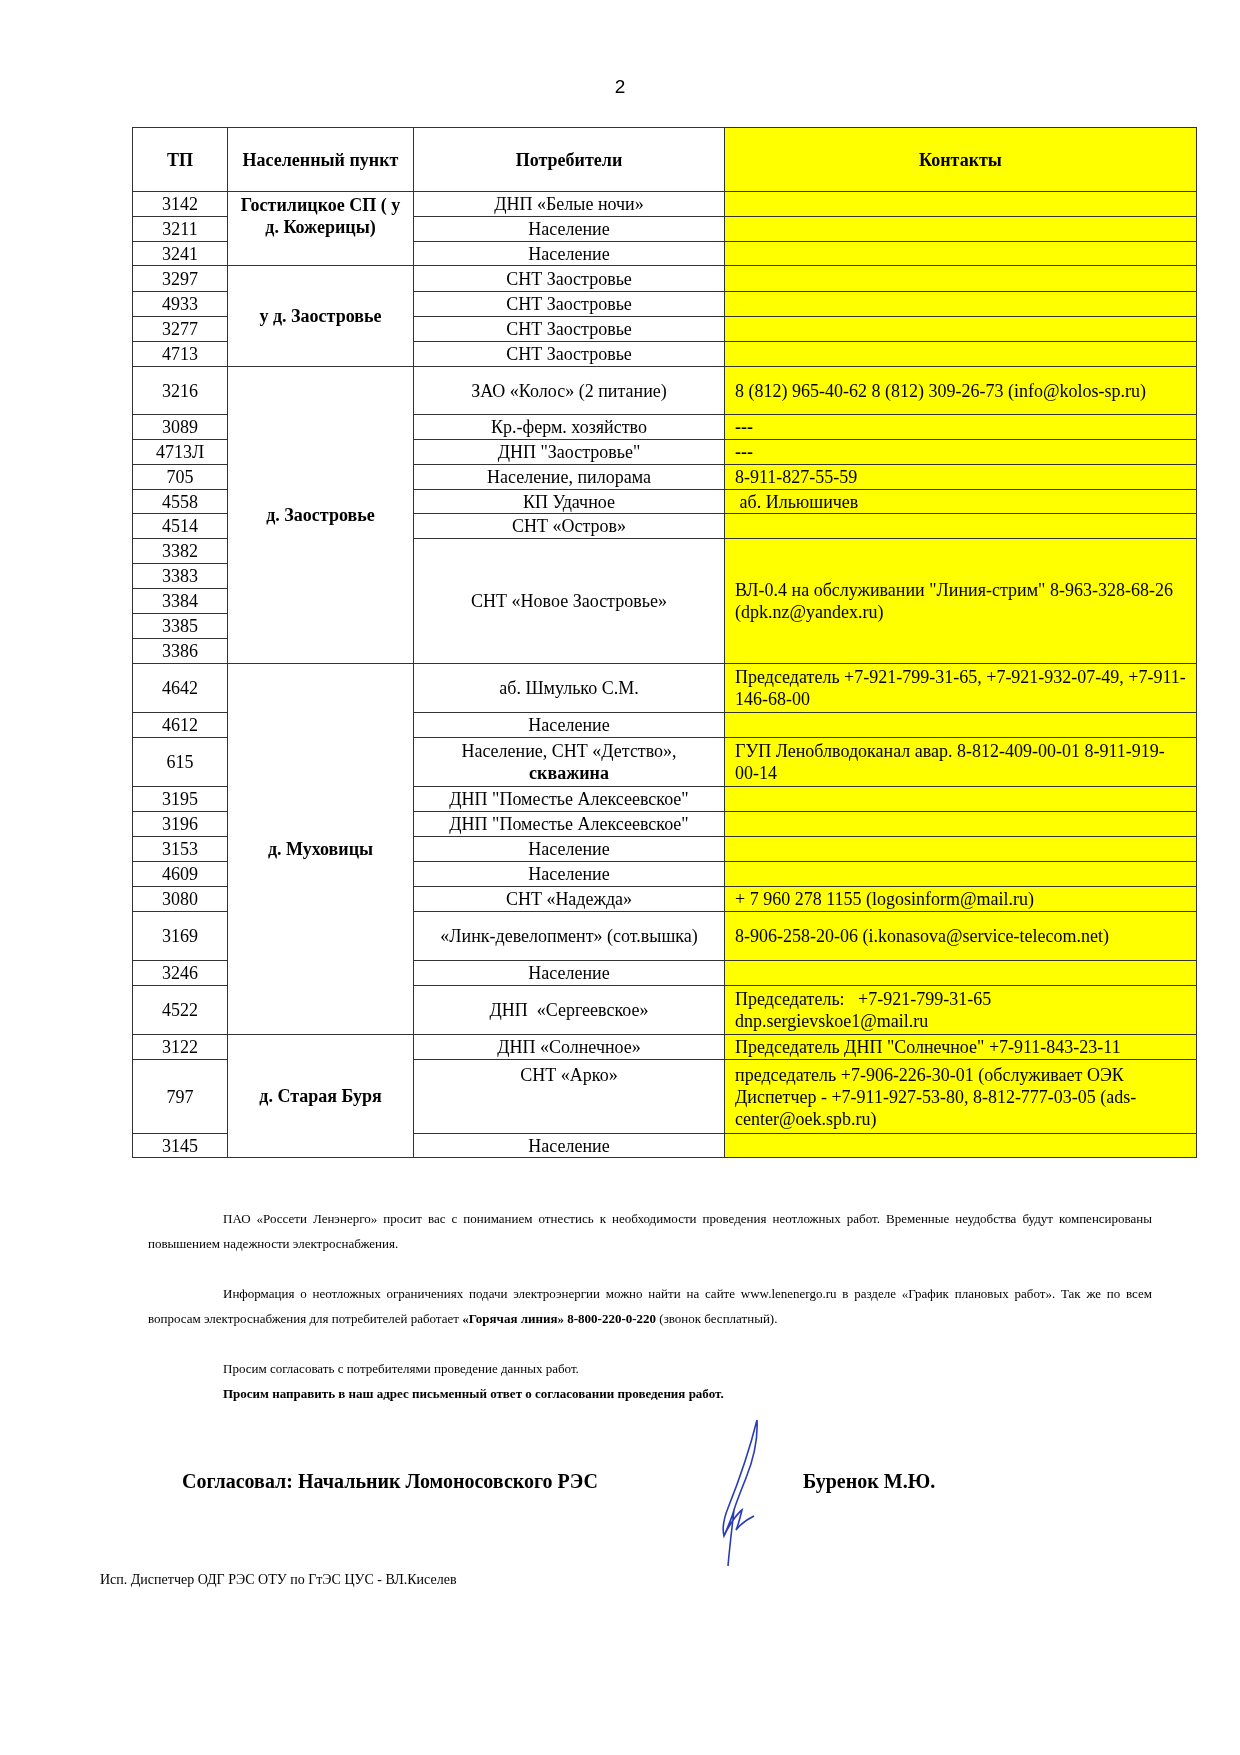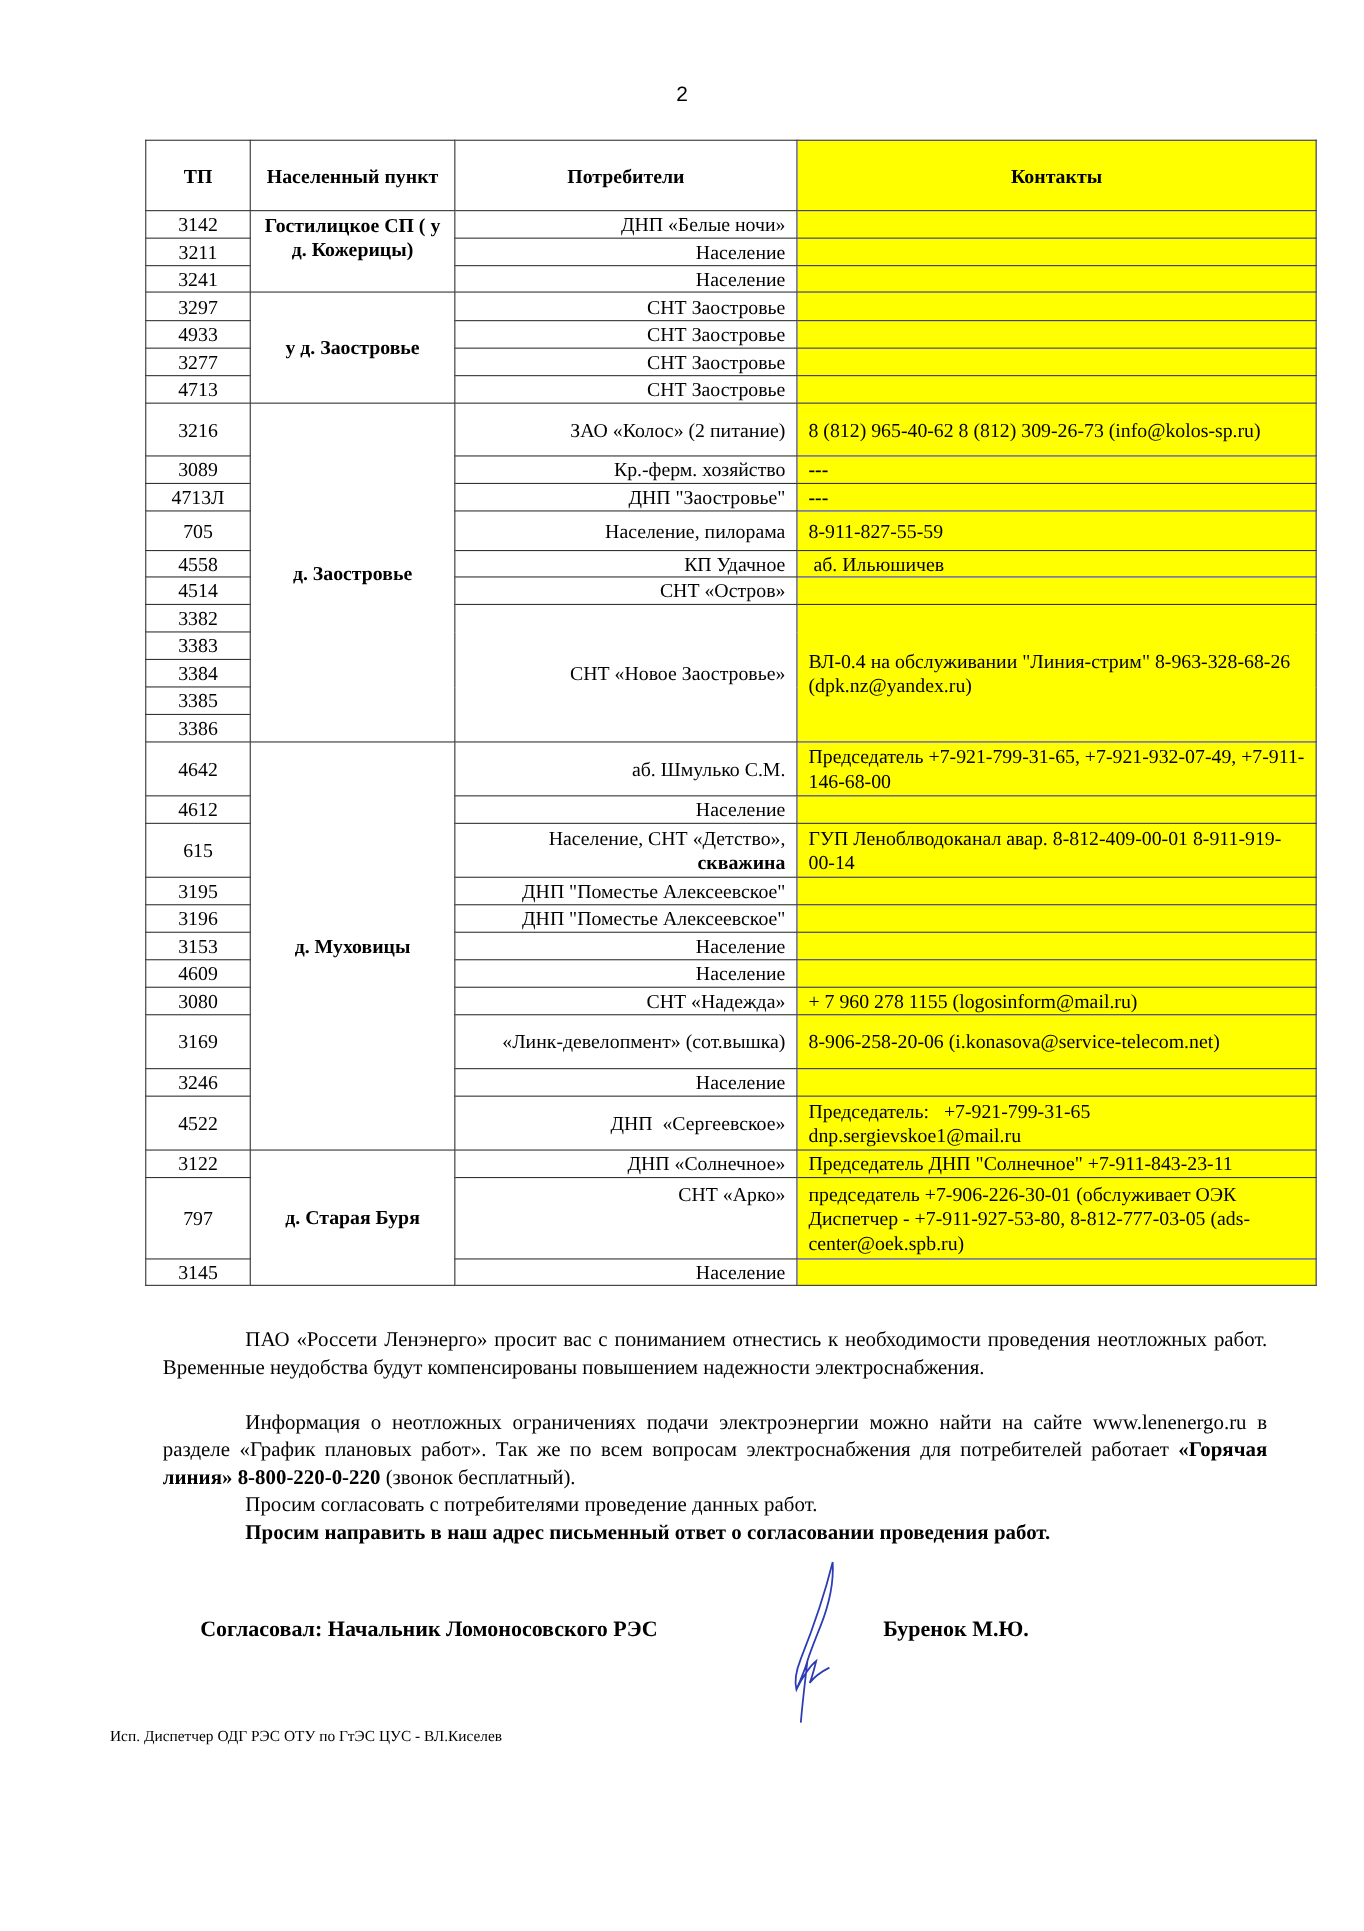--- a/index.html
+++ b/index.html
@@ -9,23 +9,23 @@
               font-family: "Liberation Sans", "DejaVu Sans", sans-serif; font-size: 19px; }
   table.main { position: absolute; left: 132px; top: 127px; width: 1064px;
                border-collapse: collapse; table-layout: fixed; }
   table.main td, table.main th { border: 1.5px solid #333; padding: 0 10px; font-size: 18px;
                line-height: 22px; vertical-align: middle; overflow: hidden; }
   table.main th { font-weight: bold; height: 63px; }
   col.c1 { width: 95px; } col.c2 { width: 186px; } col.c3 { width: 311px; } col.c4 { width: 472px; }
   .tp { font-weight: normal; text-align: center; padding: 0 !important; }
   .loc { font-weight: bold; text-align: center; }
   .contact { background: #ffff00; }
-  .consumer { text-align: right; }
+  .consumer { text-align: center; }
   .bold { font-weight: bold; }
-  .para { position: absolute; left: 148px; width: 1004px; font-size: 19px; line-height: 25px;
+  .para { position: absolute; left: 148px; width: 1004px; font-size: 13px; line-height: 25px;
           text-align: justify; }
   .indent { text-indent: 75px; }
   .sign { position: absolute; top: 1470px; font-size: 20px; font-weight: bold; }
   .footer { position: absolute; left: 100px; top: 1572px; font-size: 14px; }
   .signature { position: absolute; left: 710px; top: 1418px; }
 </style>
 </head>
 <body>
 
 <div class="page-num">2</div>
@@ -93,21 +93,21 @@
   <tr style="height:25px">
     <td class="tp">3089</td>
     <td class="consumer">Кр.-ферм. хозяйство</td>
     <td class="contact bold">---</td>
   </tr>
   <tr style="height:25px">
     <td class="tp">4713Л</td>
     <td class="consumer">ДНП "Заостровье"</td>
     <td class="contact bold">---</td>
   </tr>
-  <tr style="height:36px">
+  <tr style="height:25px">
     <td class="tp">705</td>
     <td class="consumer">Население, пилорама</td>
     <td class="contact">8-911-827-55-59</td>
   </tr>
   <tr style="height:24px">
     <td class="tp">4558</td>
     <td class="consumer">КП Удачное</td>
     <td class="contact" style="white-space:pre"> аб. Ильюшичев</td>
   </tr>
   <tr style="height:25px">

